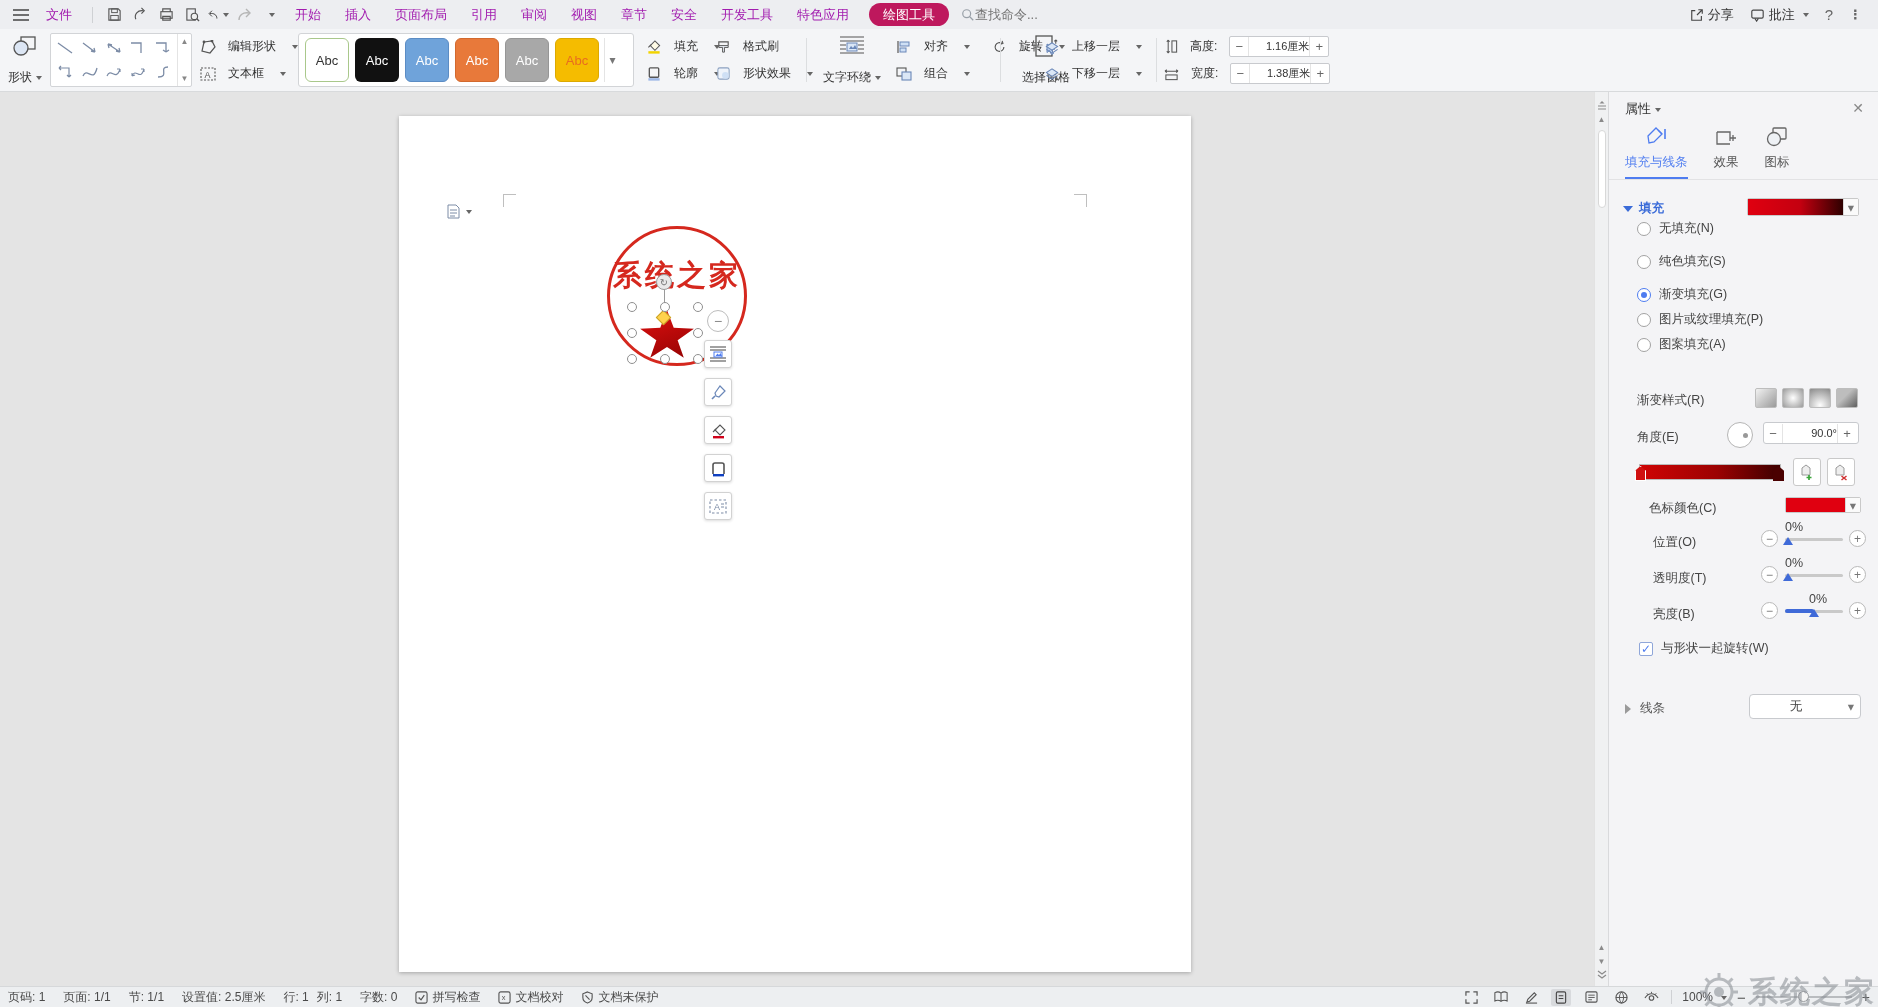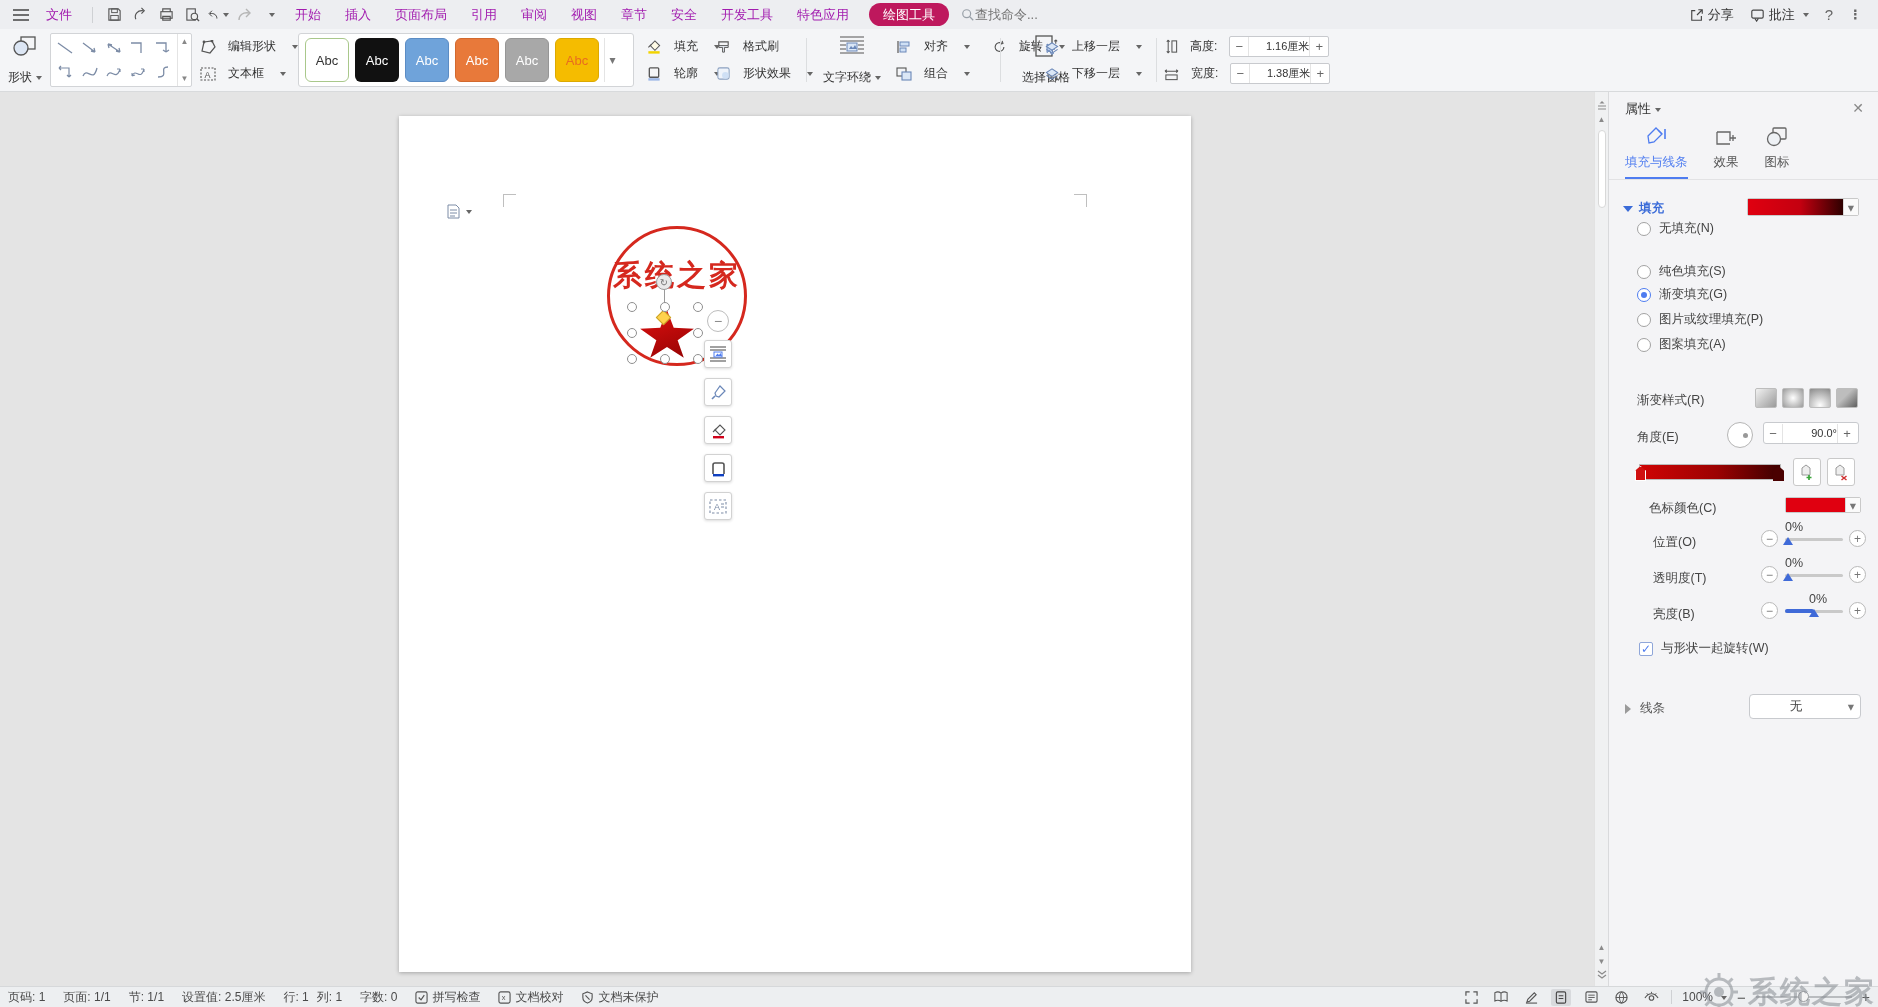--- a/index.html
+++ b/index.html
@@ -571,21 +571,21 @@
   </div>
   <div class="swatch" style="position:absolute;left:138px;top:106px;width:112px">
     <span class="sw-color" style="background:linear-gradient(to right,#e00010,#c40010 55%,#2e0000)"></span>
     <span class="sw-arrow">▾</span>
   </div>
 
   <div class="radio-row" style="top:128px">
       <span class="rdot"></span>
       <span>无填充(N)</span>
     </div>
-  <div class="radio-row" style="top:171px">
+  <div class="radio-row" style="top:161px">
       <span class="rdot"></span>
       <span>纯色填充(S)</span>
     </div>
   <div class="radio-row" style="top:194px">
       <span class="rdot sel"></span>
       <span>渐变填充(G)</span>
     </div>
   <div class="radio-row" style="top:219px">
       <span class="rdot"></span>
       <span>图片或纹理填充(P)</span>

